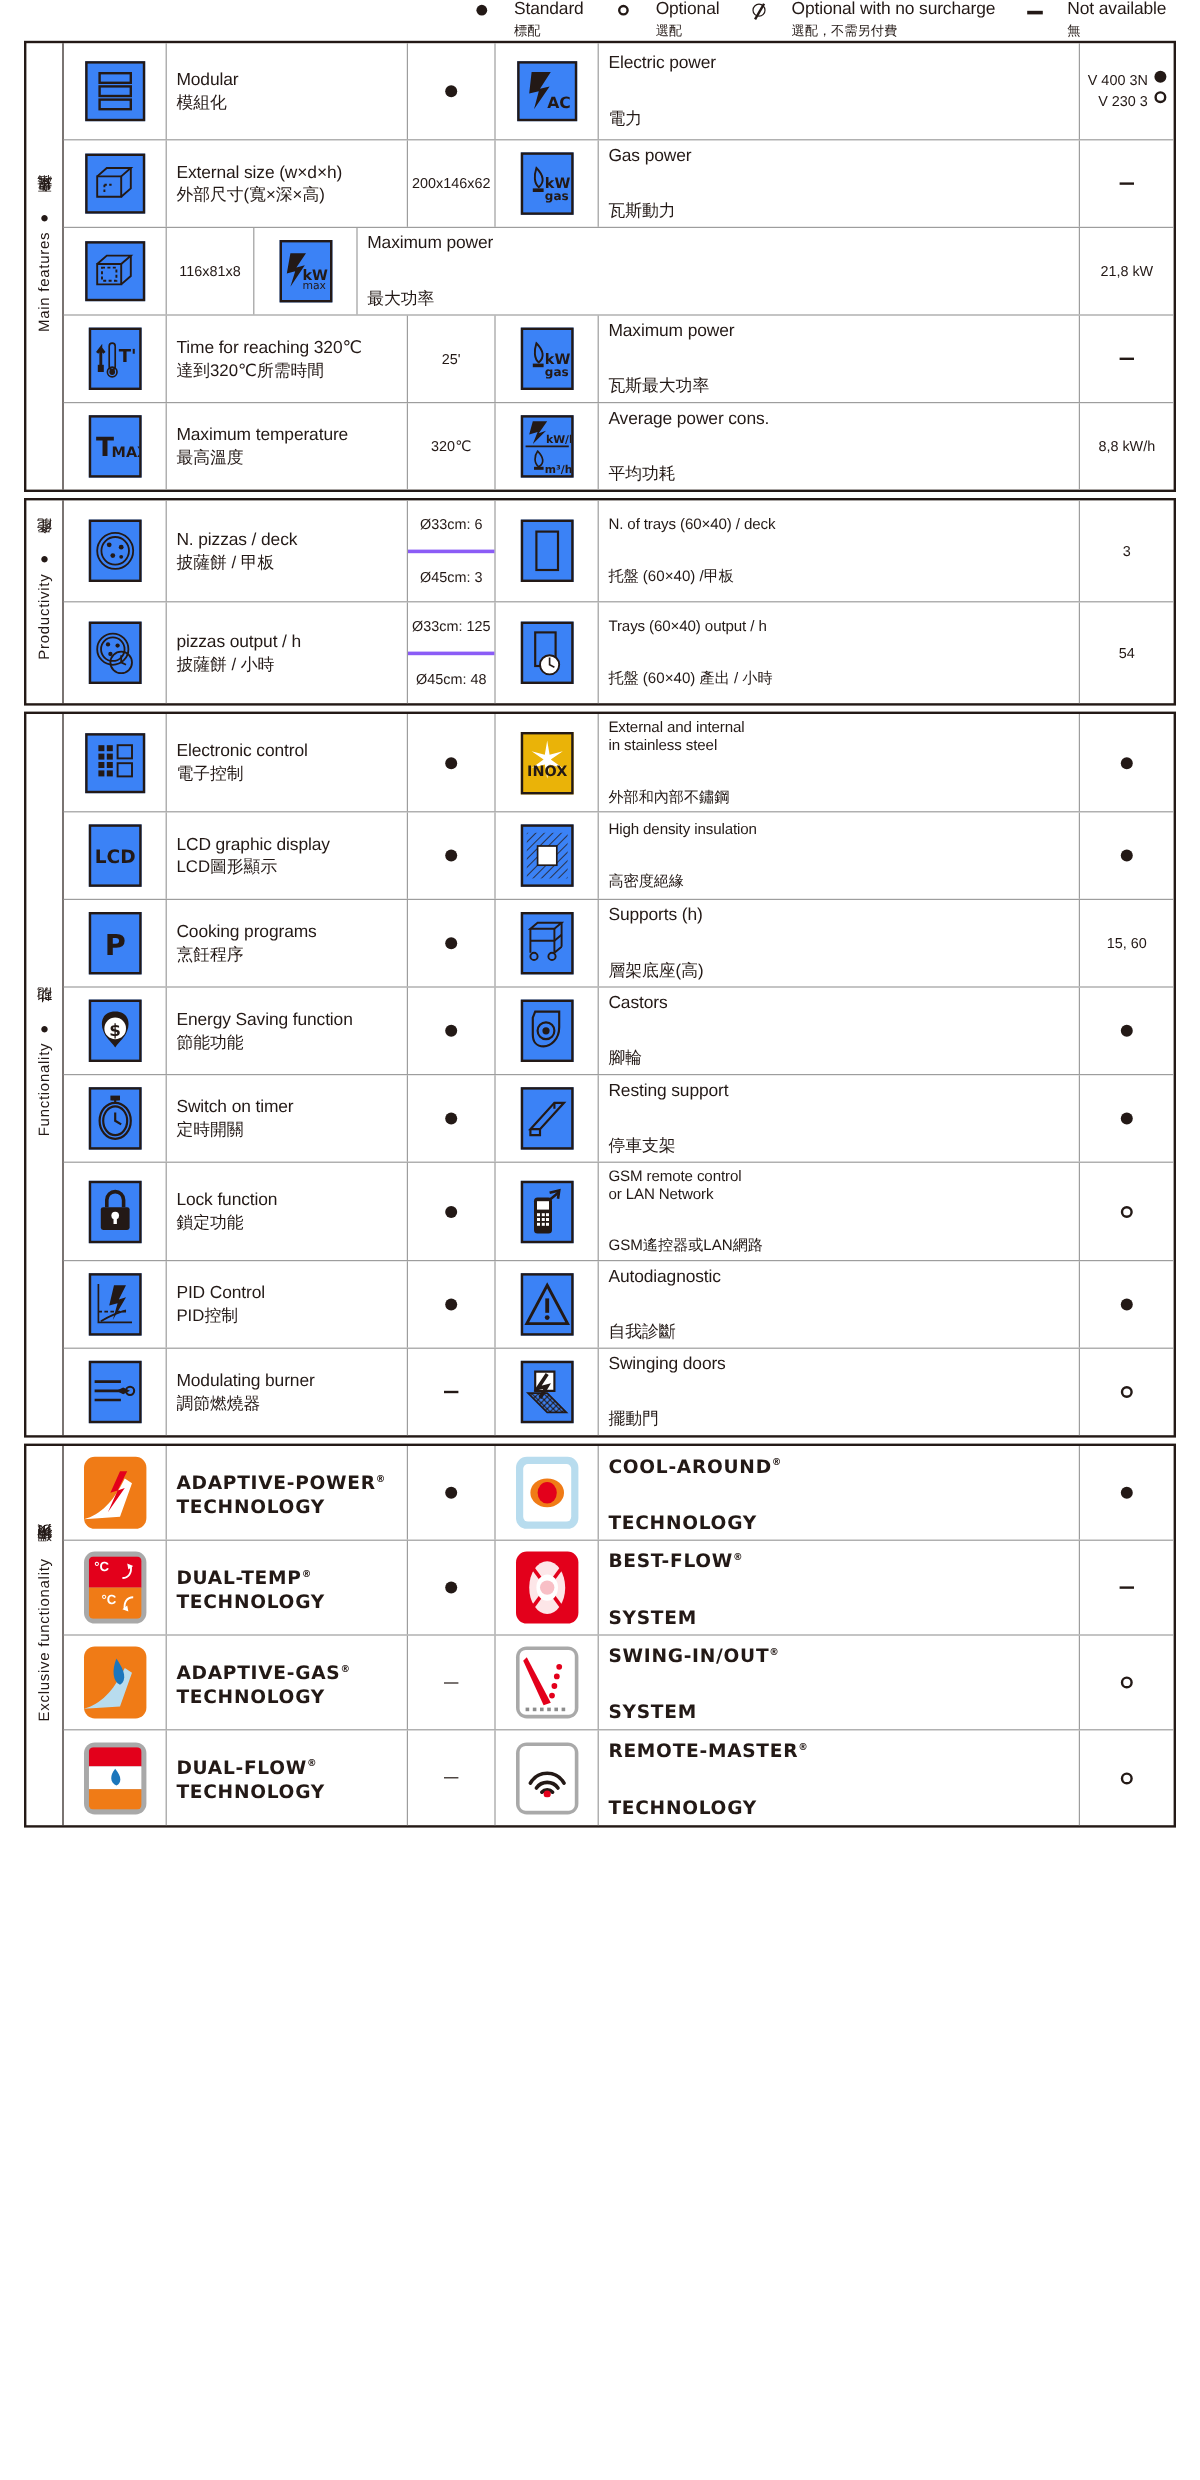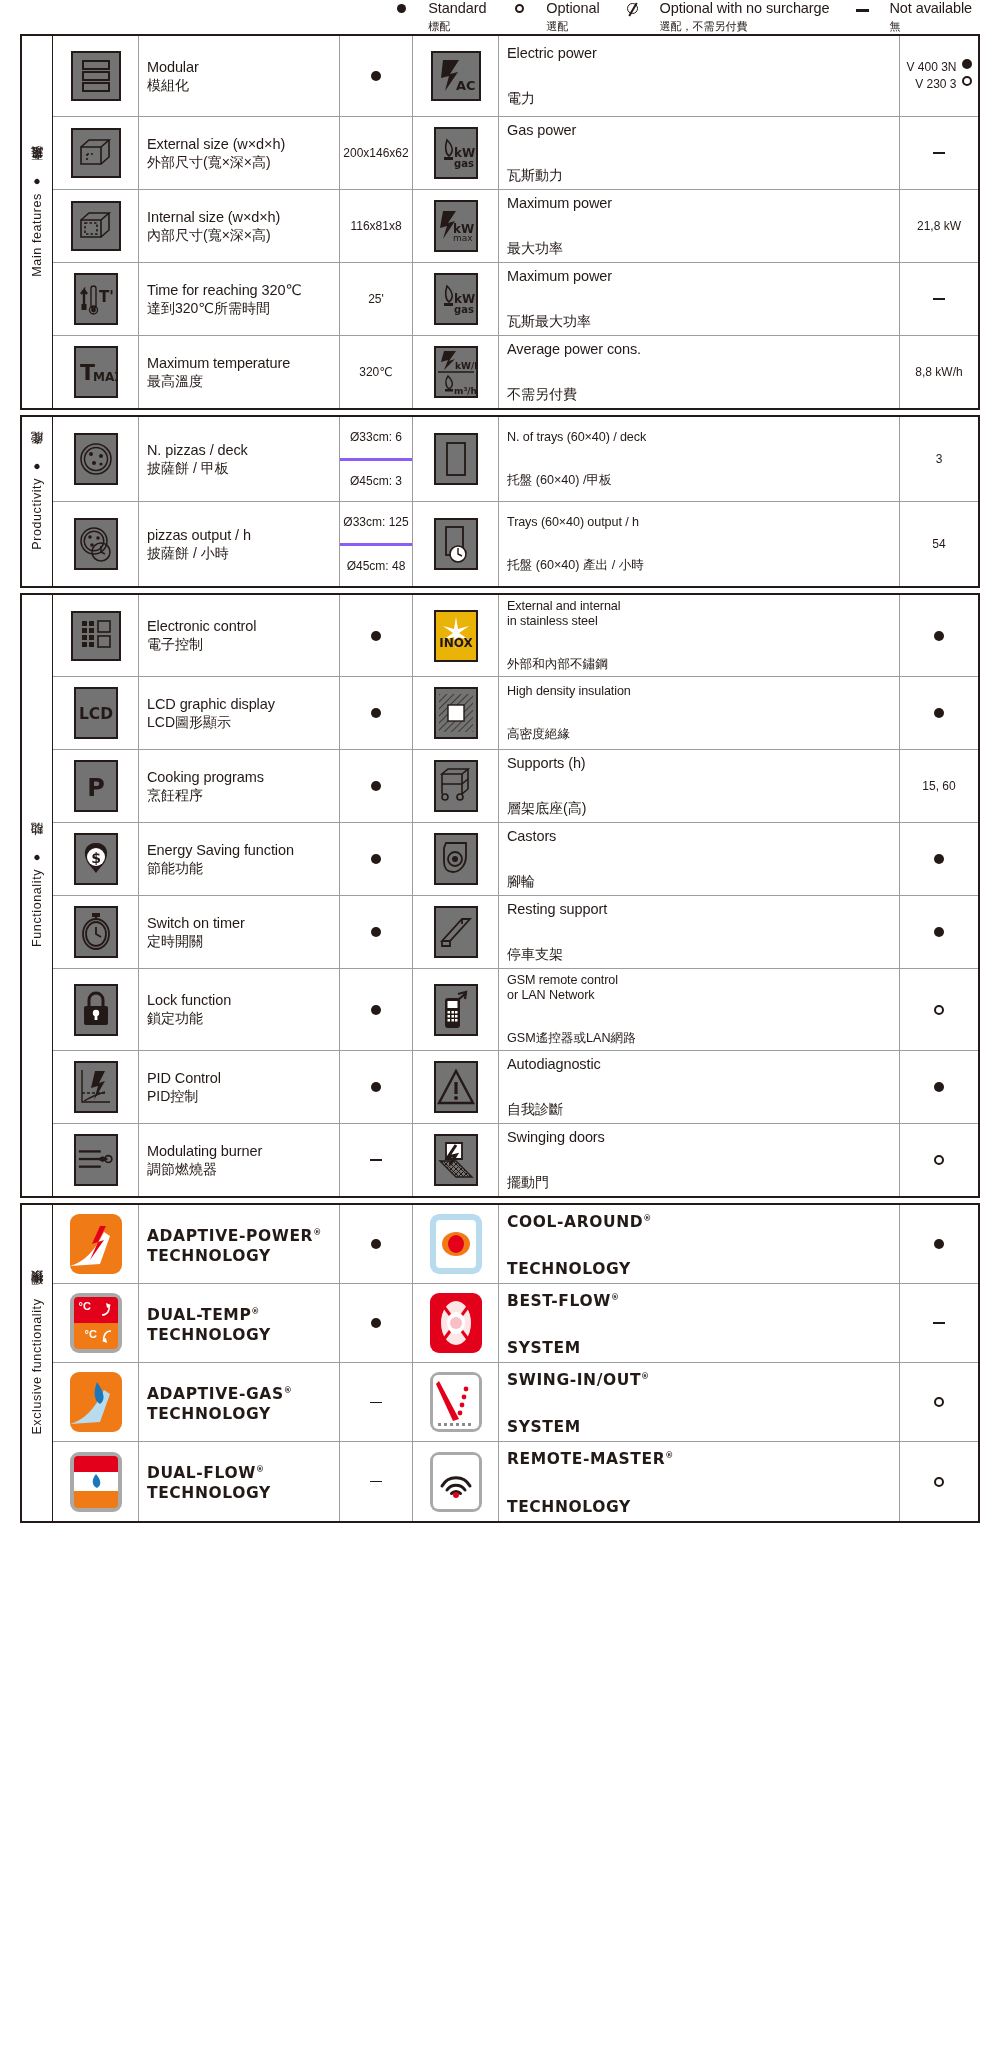--- a/index.html
+++ b/index.html
@@ -44,21 +44,21 @@
   .dot{display:inline-block;width:10px;height:10px;border-radius:50%;background:#231916;}
   .circ{display:inline-block;width:10px;height:10px;border-radius:50%;border:2.2px solid #231916;box-sizing:border-box;}
   .dash{display:inline-block;width:12px;height:1.6px;background:#231916;}
   .valstack{display:flex;flex-direction:column;align-items:flex-end;font-size:12px;line-height:17px;gap:0;}
   .valstack .vr{display:flex;align-items:flex-start;gap:5px;white-space:nowrap;}
   .splitval{display:flex;flex-direction:column;align-self:stretch;flex:0 0 72px;border-right:1px solid #9d9d9d;}
   .splitval > div{flex:1;display:flex;align-items:center;justify-content:center;font-size:12px;}
   .splitval > div + div{border-top:3px solid #8b5cf6;}
 
   
-  .ibox{width:44px;height:52px;border:2.5px solid #231916;box-sizing:border-box;position:relative;background:#737373;display:flex;align-items:center;justify-content:center;}
+  .ibox{width:44px;height:52px;border:2.5px solid #231916;box-sizing:border-box;position:relative;background:#3b82f6;display:flex;align-items:center;justify-content:center;}
   .ibox.sq{width:50px;height:50px;}
   .ibox svg{display:block;}
   .logo{width:52px;height:60px;border-radius:9px;box-sizing:border-box;position:relative;overflow:hidden;}
 
   .brand{font-size:15.5px;letter-spacing:.6px;line-height:20px;font-family:"DejaVu Sans",sans-serif;font-weight:600;}
   .brand sup{font-size:8px;vertical-align:super;}
   .brandrow{display:flex;flex-direction:column;justify-content:center;}
 </style>
 </head>
 <body>
@@ -190,24 +190,20 @@
             <svg width="38" height="32" viewBox="0 0 38 32">
                 <g stroke="#231916" fill="none" stroke-width="1.6">
               <path d="M4 10 L24 10 L24 27 L4 27 Z"></path>
                   <path d="M4 10 L12 3 L32 3 L24 10"></path>
                   <path d="M32 3 L32 20 L24 27"></path>
               <path d="M8 13 L20 13 L20 24 L8 24 Z" stroke-dasharray="2.5 2"></path>
             </g>
               </svg>
           </div>
         </div>
-        <div class="c-lbl l1">
-          <span class="en">Internal size (w×d×h)</span>
-          <span class="zh">內部尺寸(寬×深×高)</span>
-        </div>
         <div class="c-val">116x81x8</div>
         <div class="c-ico">
           <div class="ibox">
             <svg width="38" height="34" viewBox="0 0 38 34">
               <path d="M6 2 L19 2 L11 14 L18 12 L6 30 L10 17 L3 19 Z" fill="#231916"></path>
               <text x="16" y="24" font-family="DejaVu Sans, sans-serif" font-size="12" font-weight="bold" fill="#231916">kW</text>
               <text x="16" y="32" font-family="DejaVu Sans, sans-serif" font-size="9" fill="#231916">max</text>
             </svg>
           </div>
         </div>
@@ -278,21 +274,21 @@
               <path d="M8 3 L20 3 L13 13 L19 11 L8 22 L12 12 L5 14 Z" fill="#231916"></path>
               <text x="19" y="21" font-family="DejaVu Sans, sans-serif" font-size="9" font-weight="bold" fill="#231916">kW/h</text>
               <path d="M12 28 C17 33 18 38 13 41 C9 38 9 32 12 28 Z" fill="none" stroke="#231916" stroke-width="1.4"></path>
               <rect x="9" y="41" width="8" height="2.5" fill="#231916"></rect>
               <text x="18" y="46" font-family="DejaVu Sans, sans-serif" font-size="9" font-weight="bold" fill="#231916">m³/h</text>
             </svg>
           </div>
         </div>
         <div class="c-lbl l2">
           <span class="en">Average power cons.</span>
-          <span class="zh">不需另付費</span>
+          <span class="zh">平均功耗</span>
         </div>
         <div class="c-val wide last">8,8 kW/h</div>
       </div>
 
     </div>
   </div>
 
   <div class="block">
     <div class="sidelabel">
       <span>Productivity ● 產能</span>

